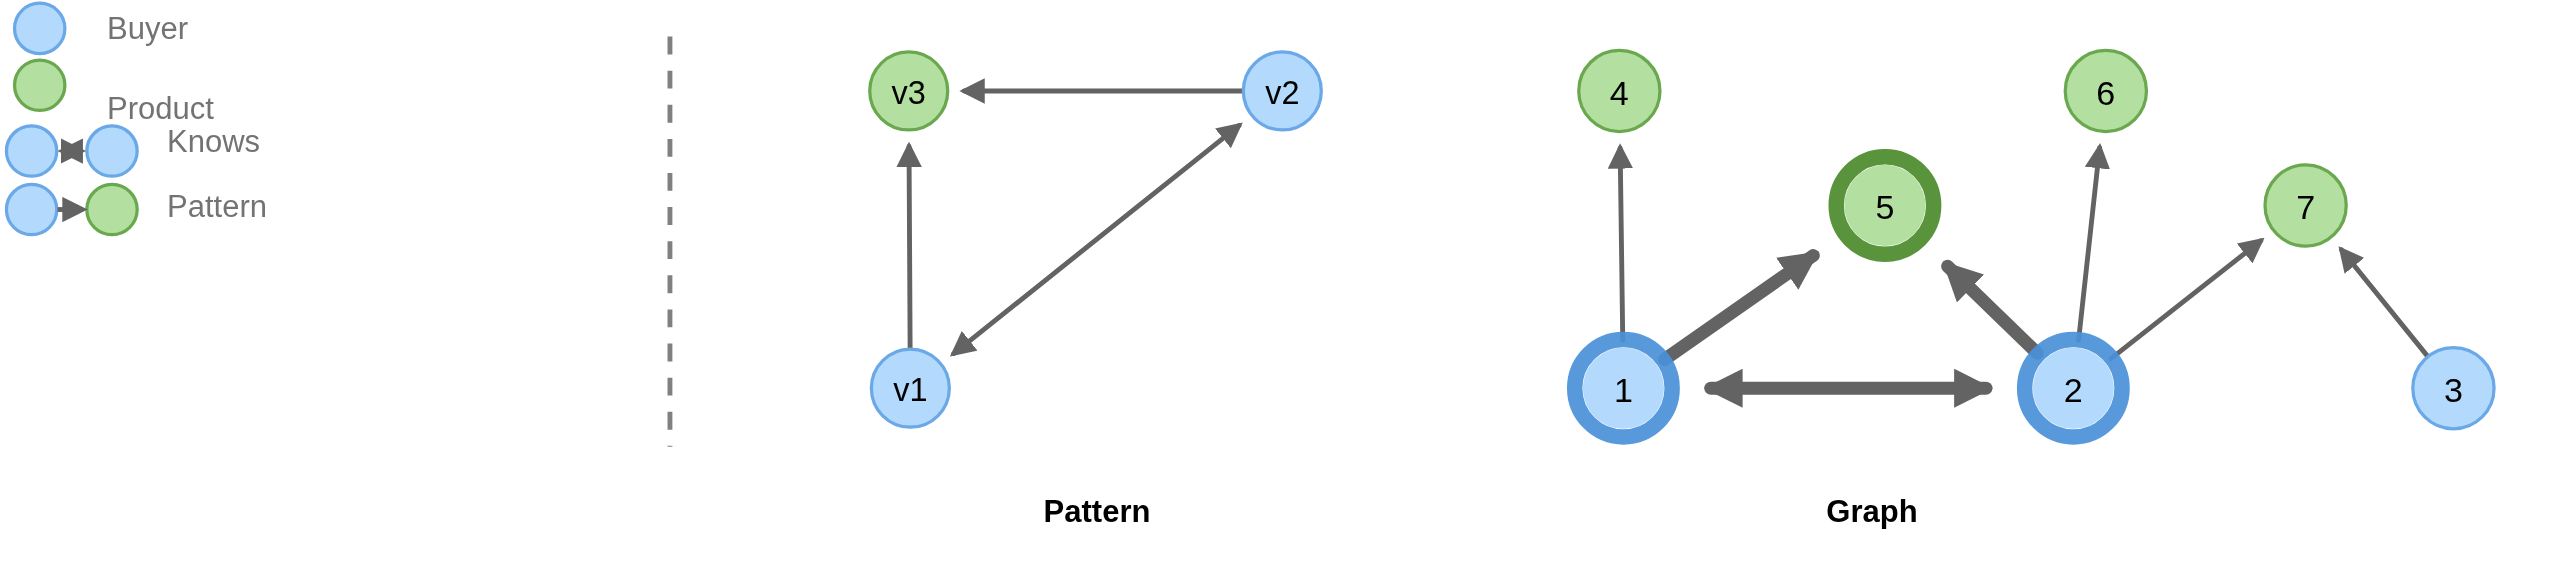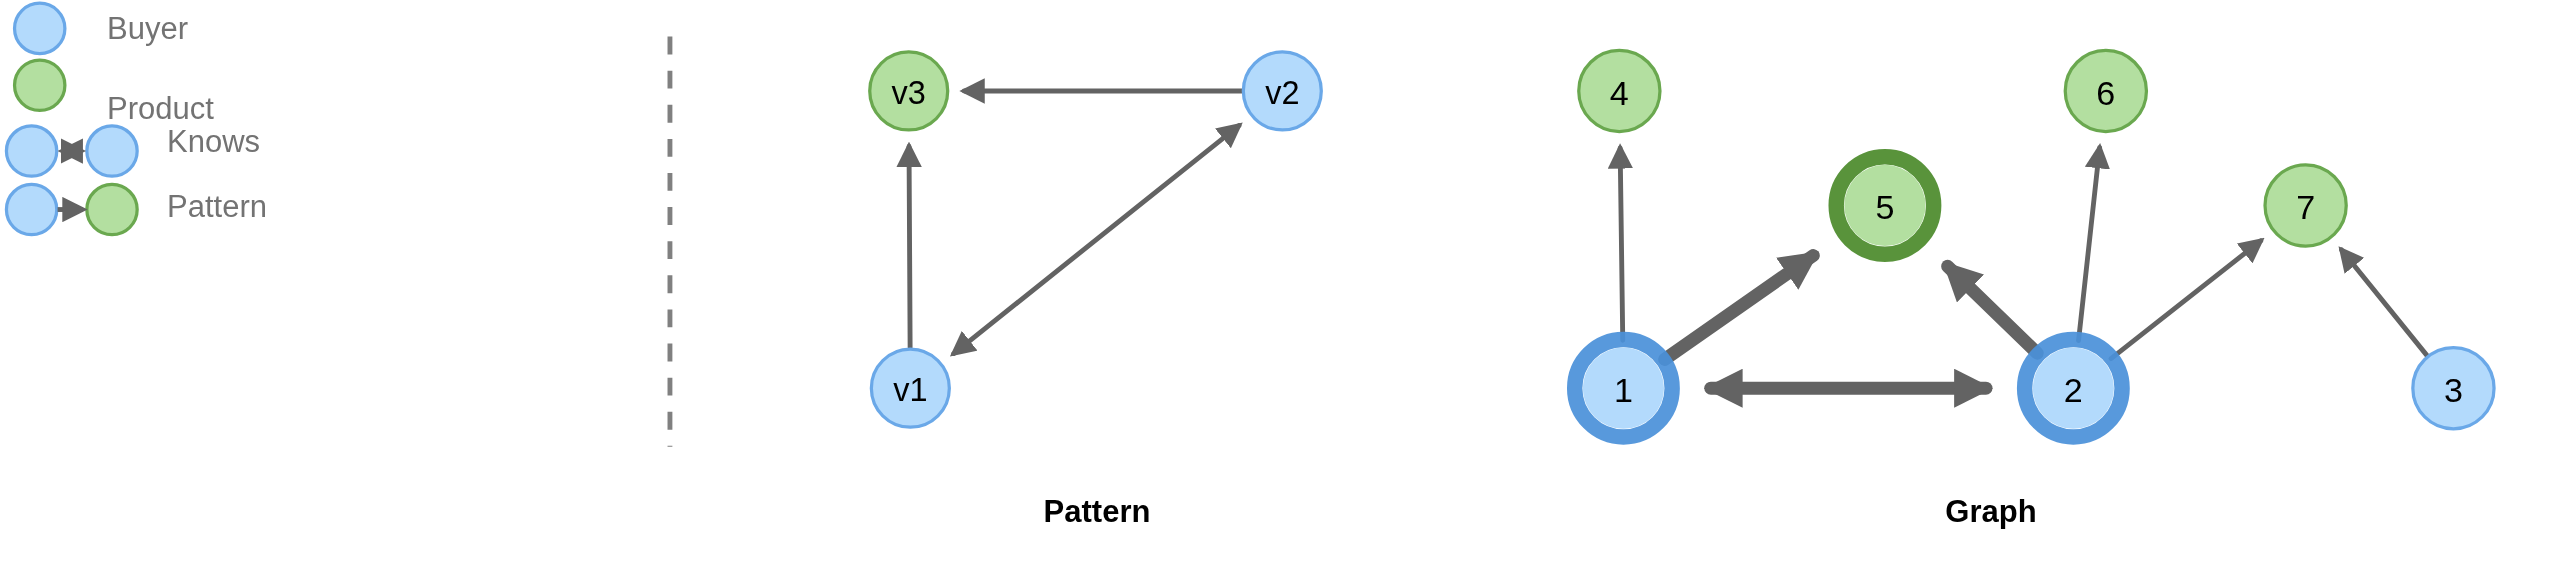--- a/index.html
+++ b/index.html
@@ -29,21 +29,21 @@
     color: #000000;
     text-align: center;
     white-space: nowrap;
   }
   #pattern-caption {
     left: 959px;
     top: 494px;
     width: 276px;
   }
   #graph-caption {
-    left: 1853px;
+    left: 1734px;
     top: 494px;
     width: 276px;
   }
   .legend-label {
     position: absolute;
     font-family: "Liberation Sans", sans-serif;
     font-size: 31px;
     color: #737373;
     white-space: nowrap;
   }

